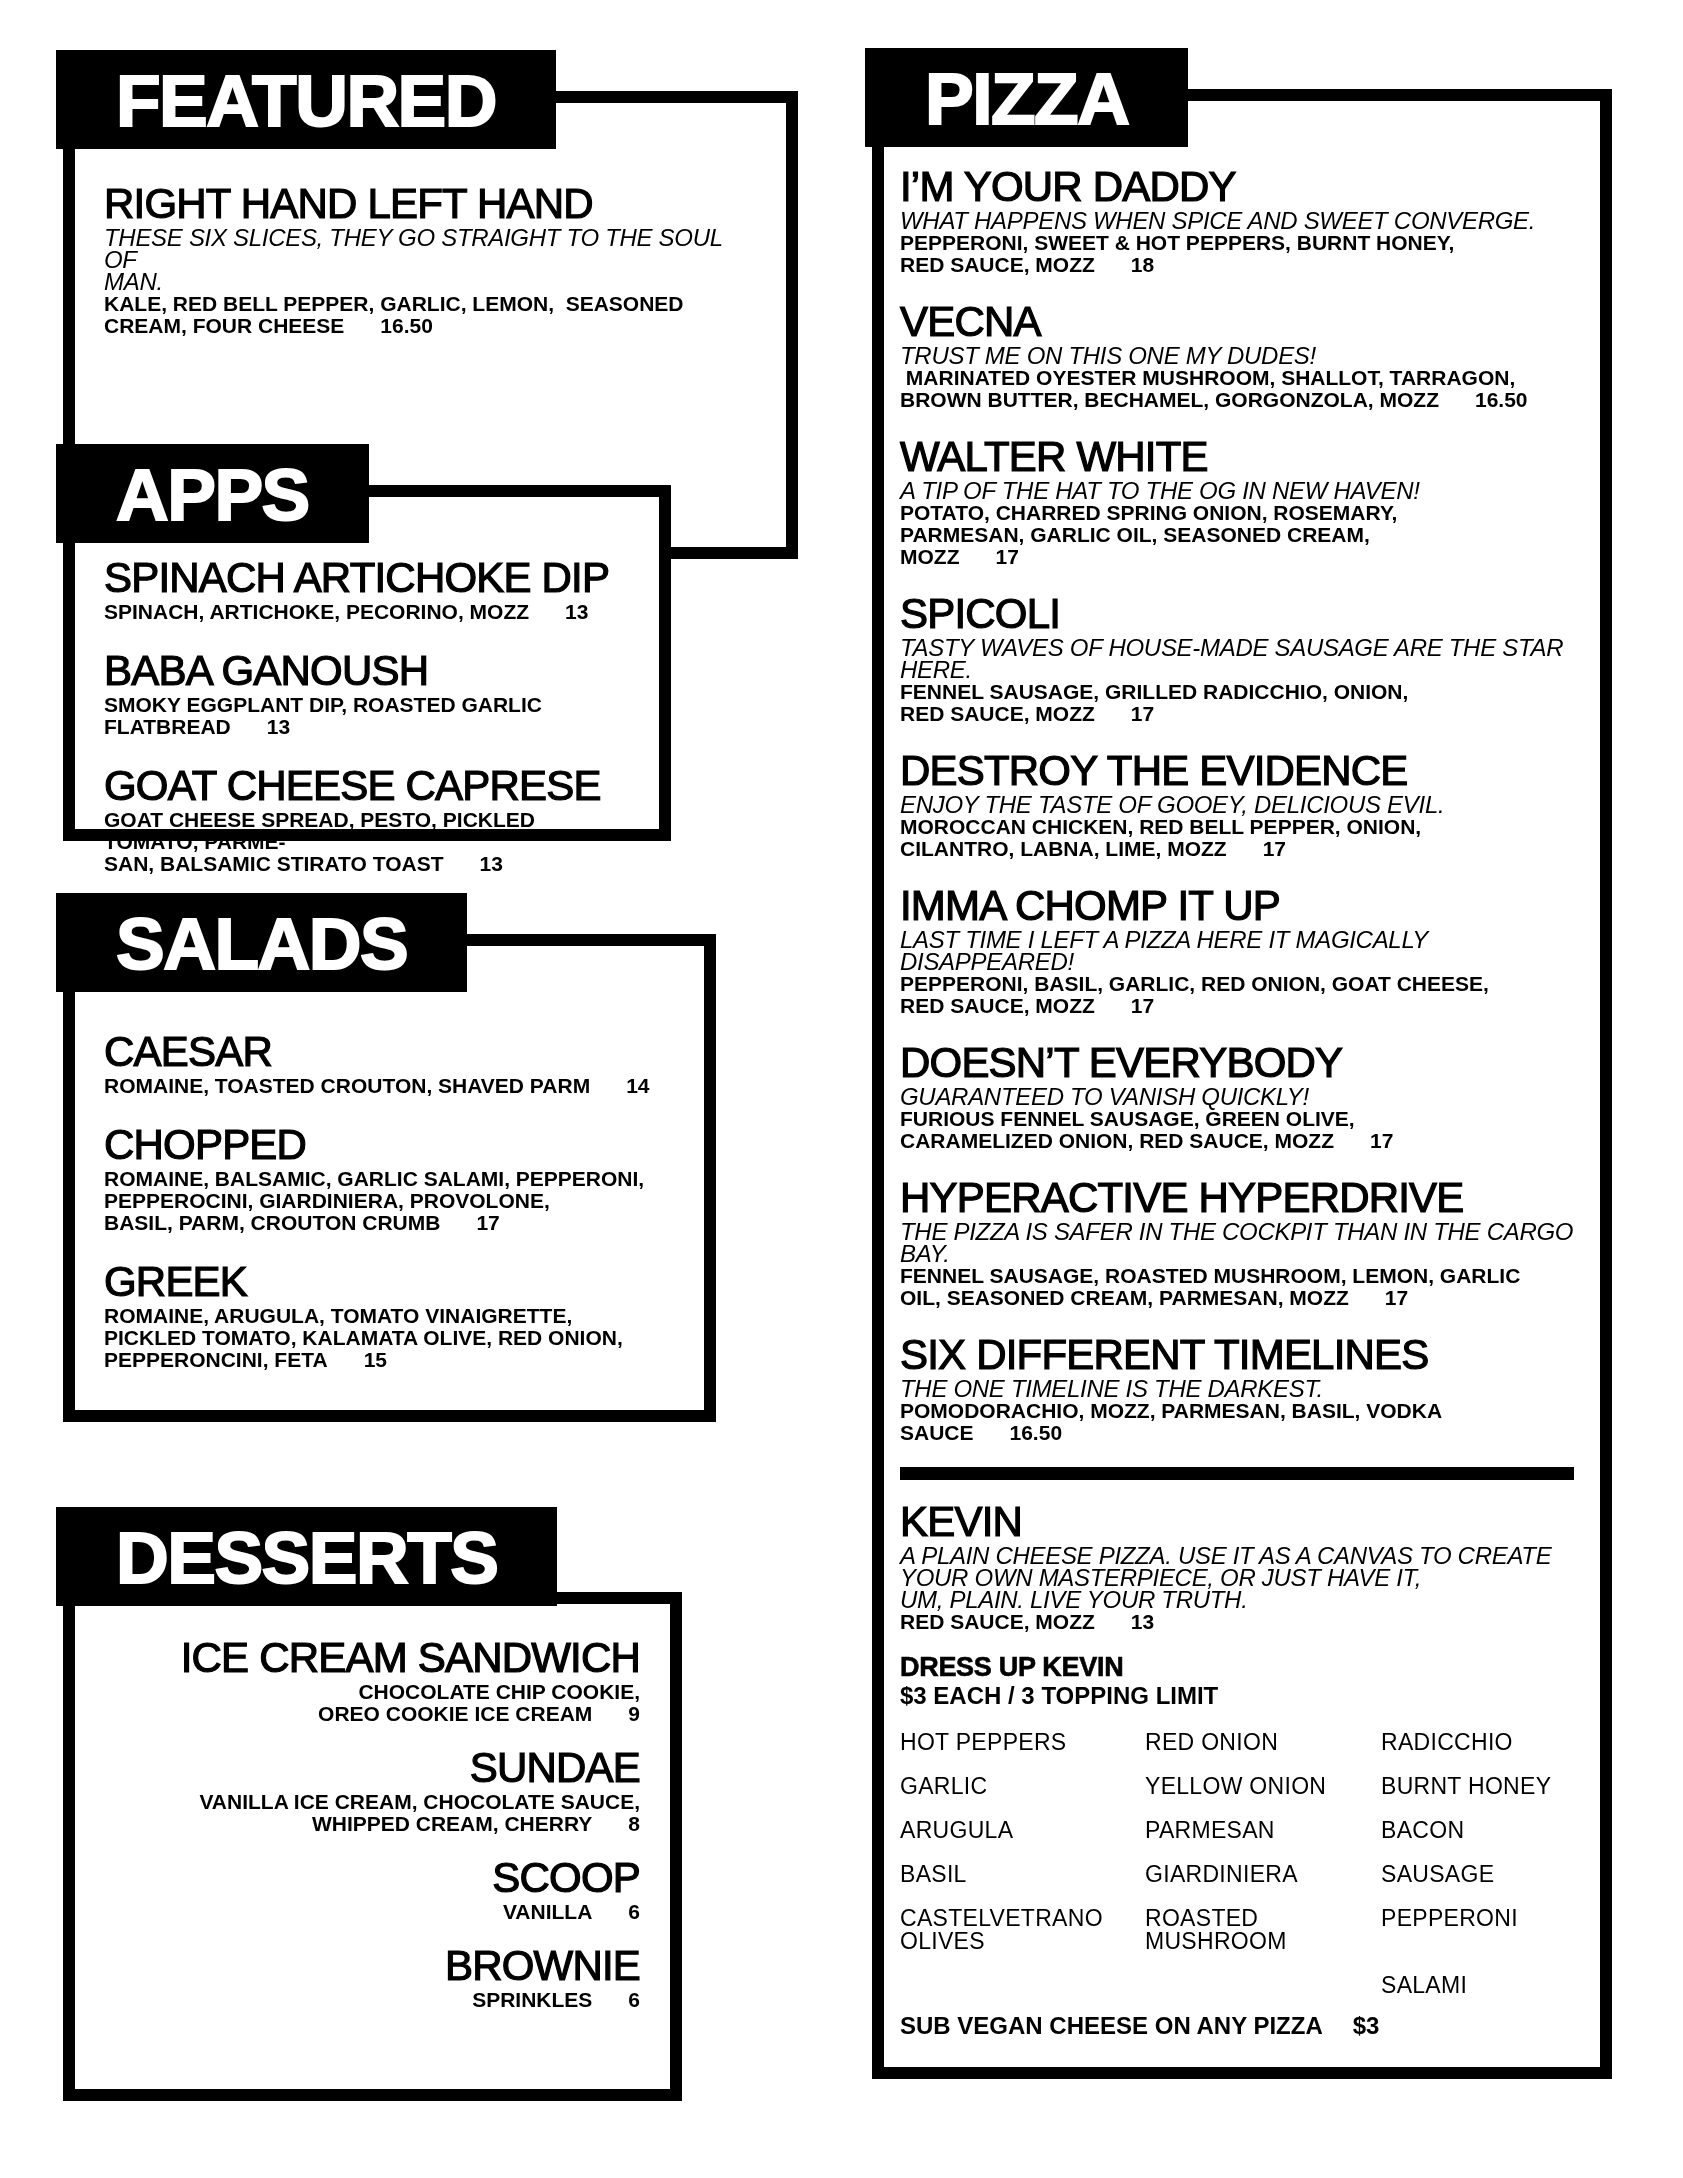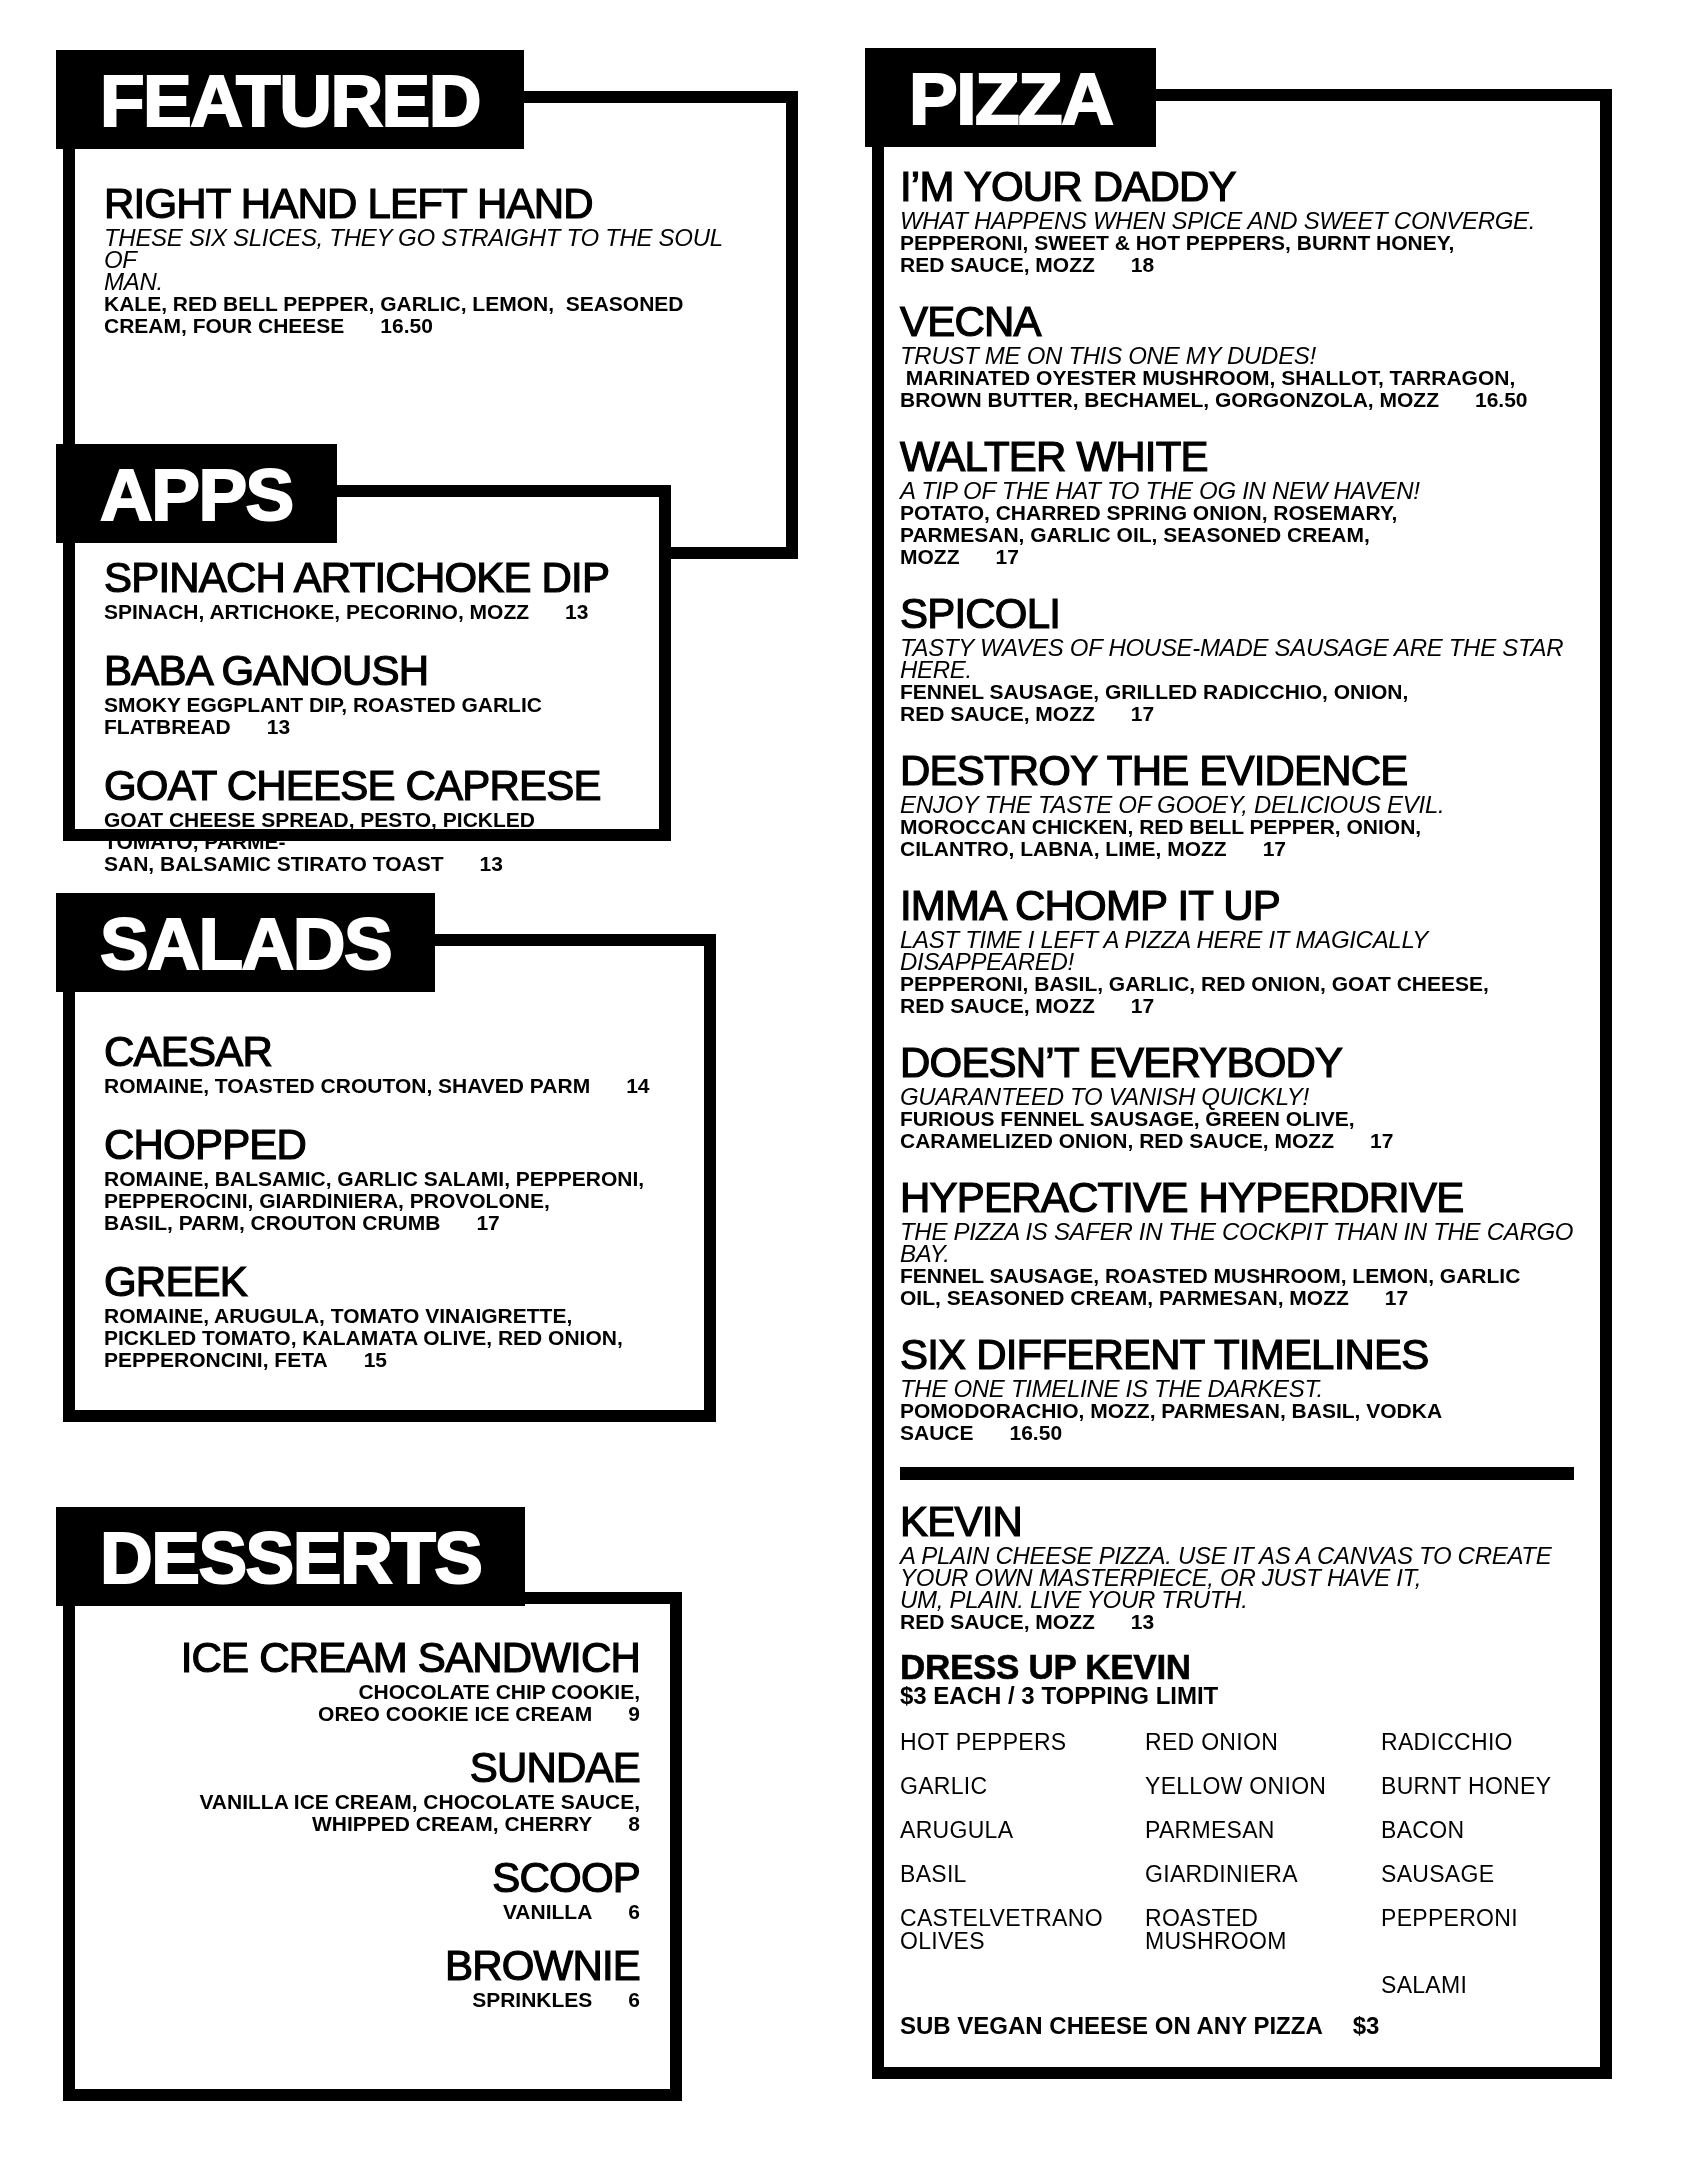--- a/index.html
+++ b/index.html
@@ -8,21 +8,21 @@
     background:#ffffff;color:#000000;
     font-family:"Liberation Sans", sans-serif;
     overflow:hidden;
   }
   .box{
     position:absolute;box-sizing:border-box;
     border:12px solid #000;background:#fff;
   }
   .tab{
     position:absolute;z-index:2;background:#000;color:#fff;
-    height:99px;line-height:102px;padding:0 44px;
+    height:99px;line-height:102px;padding:0 60px;
     font-size:73px;font-weight:900;letter-spacing:-1.5px;
     -webkit-text-stroke:2px #fff;white-space:nowrap;
   }
   
   #featured{left:63px;top:91px;width:735px;height:468px;padding:78px 30px 0 29px;}
   #apps{left:63px;top:485px;width:608px;height:356px;padding:58px 30px 0 29px;}
   #salads{left:63px;top:934px;width:653px;height:488px;padding:83px 30px 0 29px;}
   #desserts{left:63px;top:1592px;width:619px;height:509px;padding:31px 30px 0 29px;}
   
   #pizza{left:872px;top:89px;width:740px;height:1990px;padding:63px 22px 0 16px;}
@@ -41,21 +41,21 @@
     letter-spacing:-0.3px;white-space:pre-wrap;
   }
   .item-ing{
     font-size:21px;line-height:22px;font-weight:700;white-space:pre-wrap;
   }
   .ing-line{font-size:0;}
   .ing-line .item-ing,.ing-line .price{font-size:21px;display:inline;vertical-align:top;}
   .price{font-weight:700;line-height:22px;padding-left:36px;}
   .divider{height:13px;background:#000;margin-top:20px;margin-right:4px;}
   .kevin-block{margin-top:19px;}
-  .dress-head{font-size:35px;line-height:28px;font-weight:900;letter-spacing:-0.3px;margin-top:20px;-webkit-text-stroke:0.6px #000;}
+  .dress-head{font-size:27px;line-height:28px;font-weight:900;letter-spacing:-0.3px;margin-top:20px;-webkit-text-stroke:0.6px #000;}
   .dress-limit{font-size:24px;line-height:26px;font-weight:700;margin-top:2px;}
   .toppings{
     display:grid;grid-template-columns:245px 236px 1fr;
     grid-row-gap:21px;margin-top:22px;
   }
   .topping{
     font-size:23px;line-height:23px;font-weight:400;
     letter-spacing:0.3px;white-space:pre-wrap;
   }
   .salami-cell{grid-column:3;}

